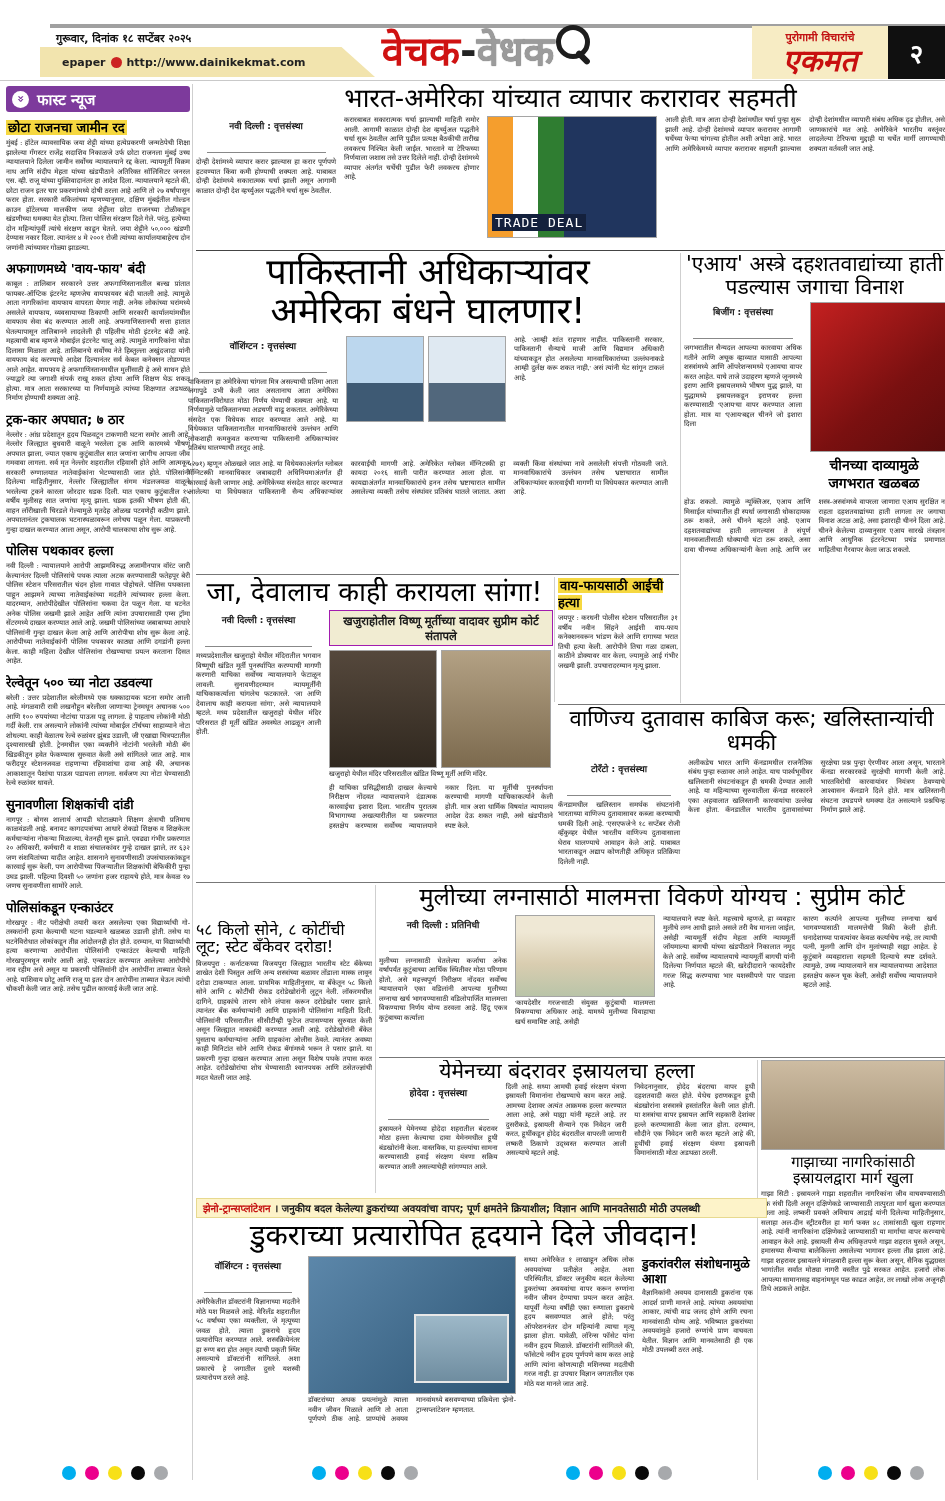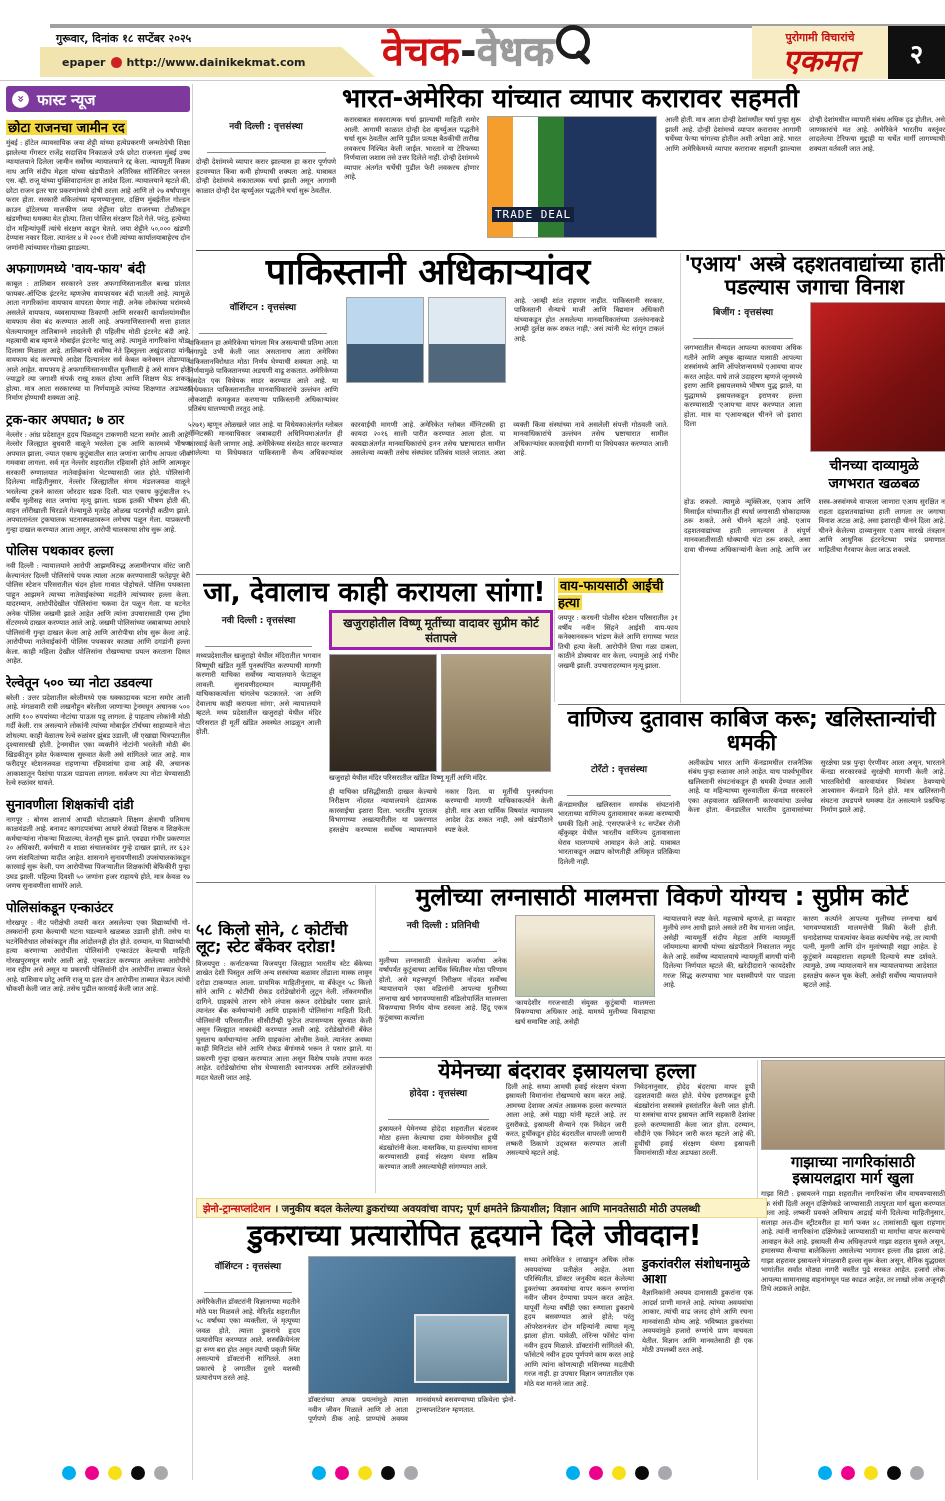--- a/index.html
+++ b/index.html
@@ -29,31 +29,31 @@
   .fn-head{background:#7d3a9c;color:#fff;font-family:"DejaVu Sans",sans-serif;font-weight:bold;font-size:15px;
            height:26px;border-radius:3px;display:flex;align-items:center;gap:8px;padding-left:6px;}
   .fn-ic{width:17px;height:17px;background:#fff;border-radius:50%;color:#7d3a9c;display:flex;align-items:center;justify-content:center;font-size:12px;}
   .fn-ic i{font-style:normal;display:inline-block;transform:rotate(90deg);font-weight:bold;}
   .fn-item{margin-top:7px;}
   .fn-title{font-family:"DejaVu Sans",sans-serif;font-weight:bold;font-size:13px;line-height:17px;color:#000;margin:0 0 3px 0;}
   .hl-yellow{background:#f6d840;padding:0 2px;}
   .fn-body,.body-text{font-size:7px;line-height:9.5px;text-align:justify;color:#222;}
   
   .art{position:absolute;overflow:hidden;}
-  .headline{font-family:"DejaVu Sans",sans-serif;font-weight:bold;color:#000;text-align:center;line-height:1.08;}
+  .headline{font-family:"DejaVu Sans",sans-serif;font-weight:normal;color:#000;text-align:center;line-height:1.08;}
   .byline{font-family:"DejaVu Sans",sans-serif;font-weight:bold;font-size:9px;text-align:center;border-bottom:1px solid #888;padding-bottom:20px;margin:3px auto 5px auto;width:85%;}
   .row{display:flex;gap:8px;}
   .cols2{column-count:2;column-gap:8px;}
   .cols3{column-count:3;column-gap:8px;}
   .photo{border:1px solid #a5a5a5;box-sizing:border-box;position:relative;flex-shrink:0;}
   .caption{font-size:7px;line-height:9.5px;text-align:justify;color:#222;margin-top:2px;}
   .cap-bold{font-family:"DejaVu Sans",sans-serif;font-weight:bold;font-size:14px;line-height:18px;text-align:center;color:#000;margin-top:4px;}
-  .subhead{background:#f1ecd2;border:3px solid #a21caf;font-family:"DejaVu Sans",sans-serif;font-weight:bold;font-size:11.5px;text-align:center;padding:2px 3px;margin-bottom:4px;}
+  .subhead{background:#f1ecd2;border:1px solid #a21caf;font-family:"DejaVu Sans",sans-serif;font-weight:bold;font-size:11.5px;text-align:center;padding:2px 3px;margin-bottom:4px;}
   .ph-flags{background:linear-gradient(90deg,#f59e2d 0 15%,#ffffff 15% 30%,#2f7d31 30% 45%,#20355e 45% 100%);}
-  .ph-flags .trade-tag{position:absolute;left:4px;bottom:15px;background:#14213d;color:#fff;font-family:"DejaVu Sans Mono",monospace;font-size:11px;padding:1px 3px;letter-spacing:1px;}
+  .ph-flags .trade-tag{position:absolute;left:4px;bottom:6px;background:#14213d;color:#fff;font-family:"DejaVu Sans Mono",monospace;font-size:13px;padding:1px 3px;letter-spacing:1px;}
   .ph-p1{background:linear-gradient(#bcd7ee 55%,#3e5a74 55%);}
   .ph-p2{background:linear-gradient(#dfe9f2 55%,#51677c 55%);}
   .ph-xi{background:linear-gradient(140deg,#c42020,#7a1010 60%,#5c0c0c);}
   .ph-t1{background:linear-gradient(#55483c,#30281f);}
   .ph-t2{background:linear-gradient(#b3a184,#7c6a4e);}
   .ph-sc{background:linear-gradient(#efe8d5 20%,#d9cdb0 60%,#b9c4a8);}
   .ph-gaza{background:linear-gradient(#cdbca2,#a08d72);}
   .ph-surgery{background:linear-gradient(135deg,#5c87aa,#2d5574);}
   .ph-inset{position:absolute;right:6px;bottom:10px;width:44%;height:48%;background:linear-gradient(#9db8c8,#6f8da0);border:2px solid #e8e8e8;}
   .zeno{background:#fdf3c9;border:1px solid #e7d98f;font-family:"DejaVu Sans",sans-serif;font-weight:bold;font-size:10px;display:flex;align-items:center;padding:0 6px;gap:4px;white-space:nowrap;overflow:hidden;}
@@ -134,20 +134,21 @@
       <div class="photo ph-flags" style="width:170px;height:122px;">
         <span class="trade-tag">TRADE DEAL</span>
       </div>
       <div class="body-text cols2" style="width:280px;">आली होती. मात्र आता दोन्ही देशांमधील चर्चा पुन्हा सुरू झाली आहे. दोन्ही देशांमध्ये व्यापार करारावर आगामी चर्चेच्या फेऱ्या चांगल्या होतील अशी अपेक्षा आहे. भारत आणि अमेरिकेमध्ये व्यापार करारावर सहमती झाल्यास दोन्ही देशांमधील व्यापारी संबंध अधिक दृढ होतील, असे जाणकारांचे मत आहे. अमेरिकेने भारतीय वस्तूंवर लादलेल्या टेरिफचा मुद्दाही या चर्चेत मार्गी लागण्याची शक्यता वर्तवली जात आहे.</div>
     </div>
   </div>
   <div class="hline" style="left:196px;top:250px;width:749px;background:#444;"></div>
 
   <div class="art" style="left:188px;top:253px;width:480px;height:320px;">
     <div class="headline" style="font-size:36px;">पाकिस्तानी अधिकाऱ्यांवर</div>
+    <div class="headline" style="font-size:36px;">अमेरिका बंधने घालणार!</div>
     <div class="row" style="margin-top:5px;">
       <div style="width:150px;">
         <div class="byline">वॉशिंग्टन : वृत्तसंस्था</div>
         <div class="body-text">पाकिस्तान हा अमेरिकेचा चांगला मित्र असल्याची प्रतिमा आता जगापुढे उभी केली जात असतानाच आता अमेरिका पाकिस्तानविरोधात मोठा निर्णय घेण्याची शक्यता आहे. या निर्णयामुळे पाकिस्तानच्या अडचणी वाढू शकतात. अमेरिकेच्या संसदेत एक विधेयक सादर करण्यात आले आहे. या विधेयकात पाकिस्तानातील मानवाधिकारांचे उल्लंघन आणि लोकशाही कमकुवत करणाऱ्या पाकिस्तानी अधिकाऱ्यांवर प्रतिबंध घालण्याची तरतूद आहे.</div>
       </div>
       <div style="width:160px;display:flex;gap:4px;">
         <div class="photo ph-p1" style="width:78px;height:86px;"></div>
         <div class="photo ph-p2" style="width:78px;height:86px;"></div>
       </div>
       <div class="body-text" style="width:150px;">आहे. 'आम्ही शांत राहणार नाहीत. पाकिस्तानी सरकार, पाकिस्तानी सैन्याचे माजी आणि विद्यमान अधिकारी यांच्याकडून होत असलेल्या मानवाधिकारांच्या उल्लंघनाकडे आम्ही दुर्लक्ष करू शकत नाही,' असं त्यांनी थेट सांगून टाकलं आहे.</div>

